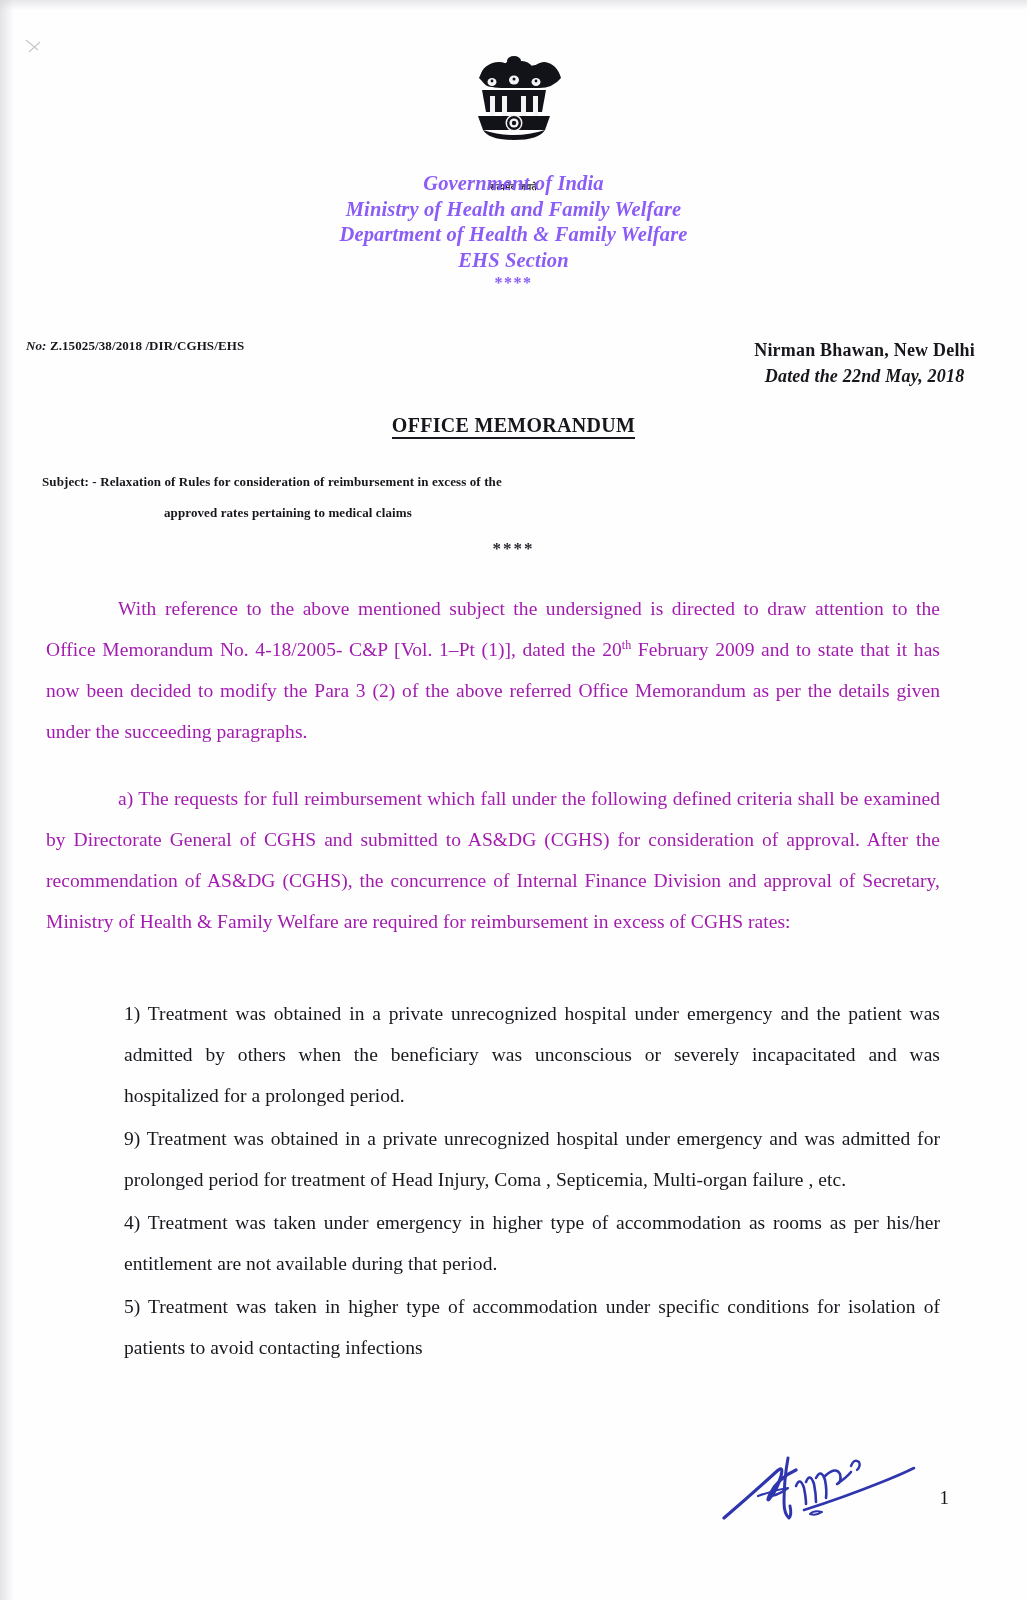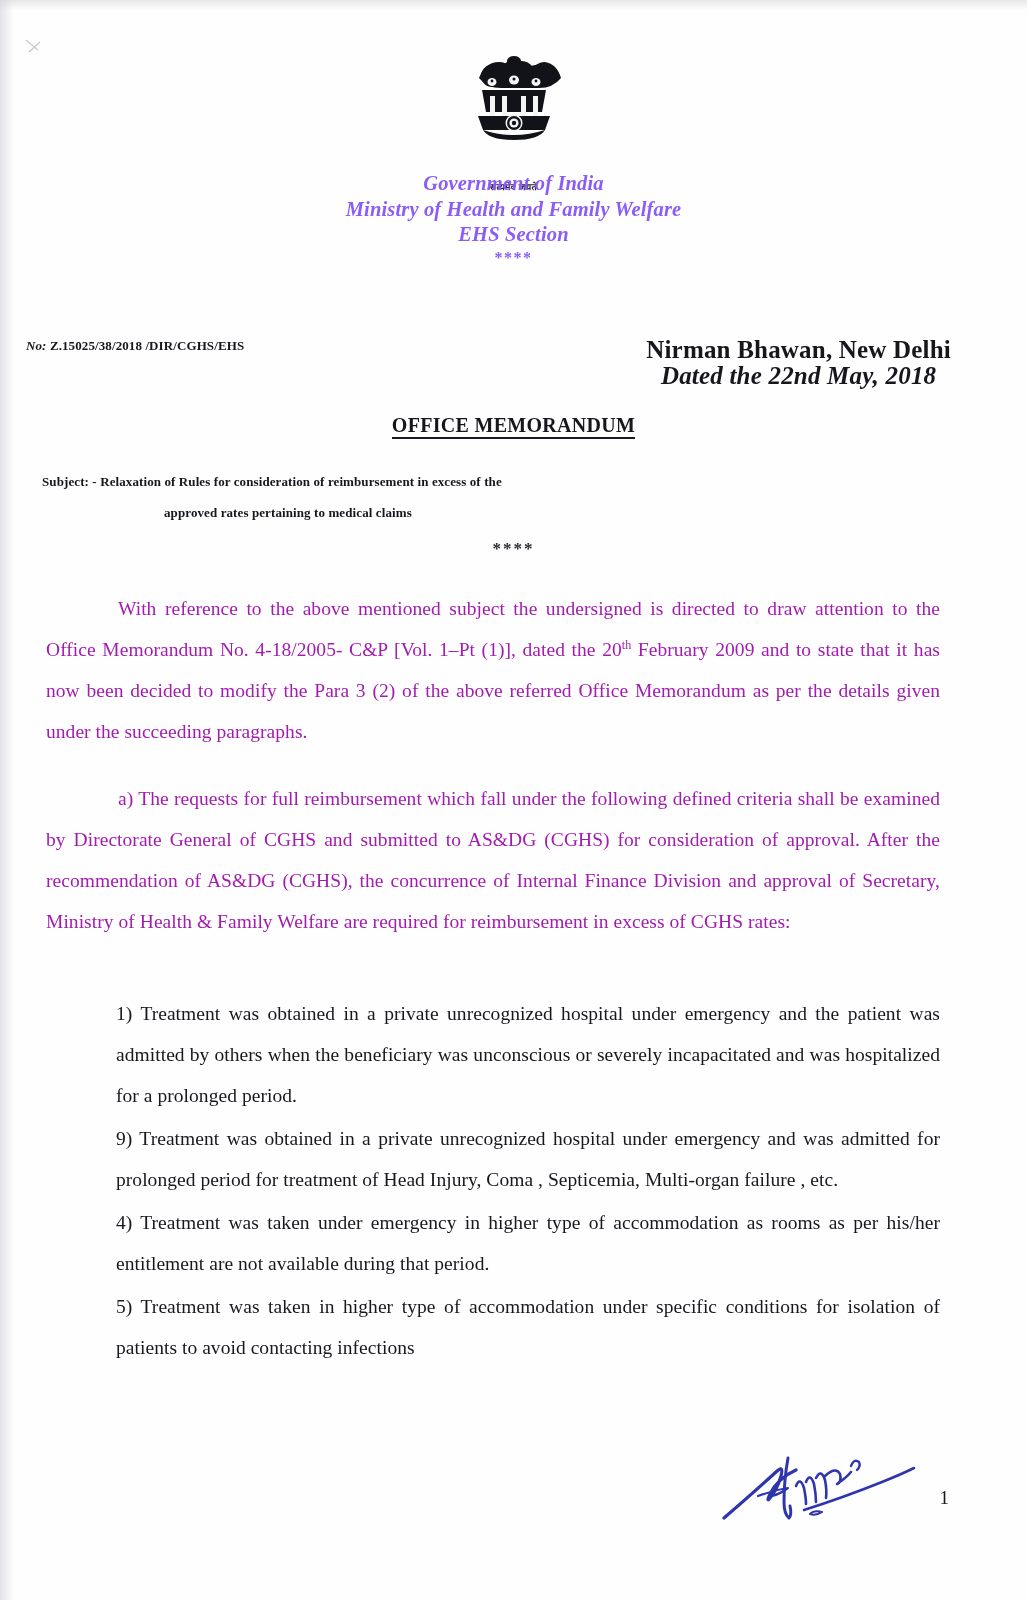--- a/index.html
+++ b/index.html
@@ -87,24 +87,24 @@
     font-style: italic;
     font-size: 13px;
     letter-spacing: .1px;
     white-space: nowrap;
   }
   .refno .plain {
     font-style: normal;
   }
   .dateline {
     position: absolute;
-    right: 76px;
+    right: 52px;
     top: 337px;
     text-align: center;
-    font-size: 25px;
+    font-size: 18px;
     line-height: 26px;
     font-weight: bold;
   }
   .dateline .place { font-style: normal; letter-spacing: .2px; }
   .dateline .date  { font-style: italic; letter-spacing: .2px; }
 
   
   .om-title {
     position: absolute;
     left: 0; right: 0;
@@ -168,21 +168,21 @@
   p.para.indent { text-indent: 72px; }
   sup { font-size: 0.62em; vertical-align: super; line-height: 0; }
 
   .list-block {
     position: absolute;
     left: 116px;
     top: 993px;
     width: 824px;
   }
   p.item {
-    margin: 0 0 2px 0;
+    margin: 0 0 2px 8px;
     font-size: 19.5px;
     line-height: 41px;
     text-align: justify;
     text-align-last: left;
     letter-spacing: .05px;
     color: #17171e;
   }
 
   
   .signature {
@@ -251,20 +251,21 @@
 
         <path d="M17 78 q31 10 62 0 q-6 10 -31 10 q-25 0 -31 -10 z"></path>
       </g>
     </svg>
     <div class="emblem-caption">सत्यमेव जयते</div>
   </div>
 
   <div class="letterhead">
     <div>Government of India</div>
     <div>Ministry of Health and Family Welfare</div>
+    <div>Department of Health &amp; Family Welfare</div>
     <div>EHS Section</div>
     <span class="stars">****</span>
   </div>
 
   <div class="refno">
     <span>No:</span>
     <span class="plain">Z.15025/38/2018 /DIR/CGHS/EHS</span>
   </div>
 
   <div class="dateline">

